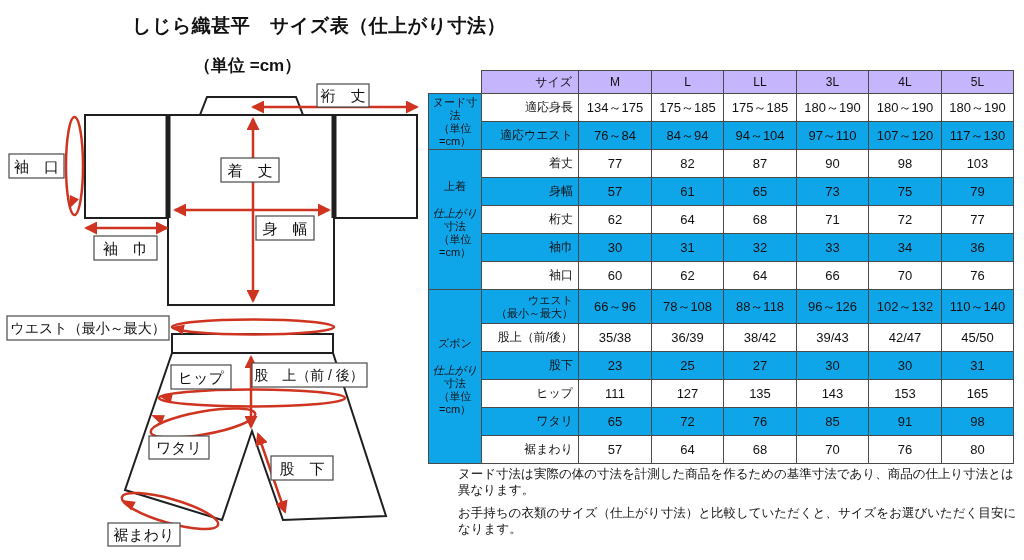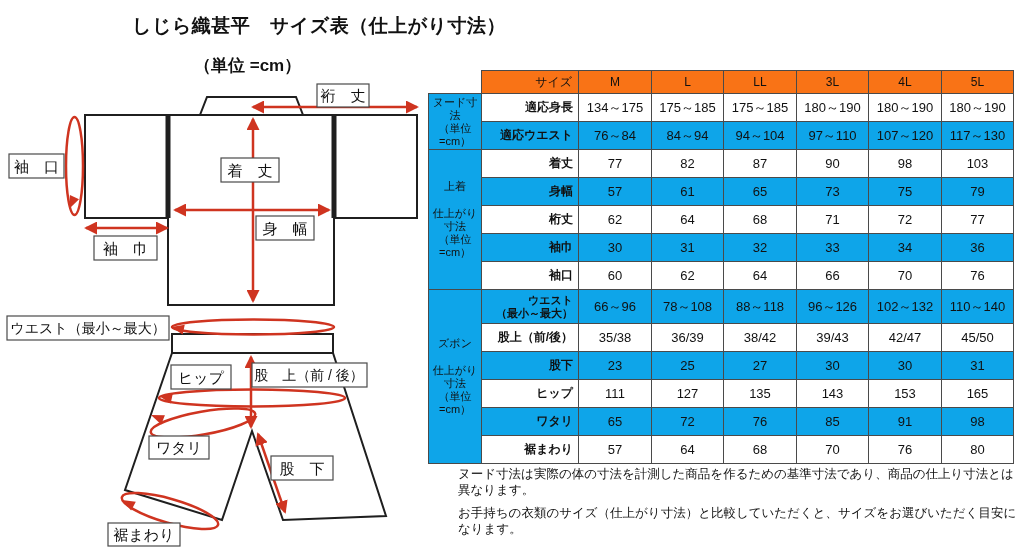--- a/index.html
+++ b/index.html
@@ -15,25 +15,25 @@
   .slbl { font-family:"Liberation Sans", sans-serif; font-size:15px; fill:#111; text-anchor:middle; }
   .slbl.small { font-size:14px; }
 
   
   table.size-table { position:absolute; left:428px; top:70px; border-collapse:collapse;
                      table-layout:fixed; width:585px; }
   .size-table td, .size-table th { border:1px solid #4a4a4a; padding:0; font-weight:400;
                                    overflow:hidden; }
   tr.rh { height:23px; } tr.r { height:28px; } tr.rw { height:34px; }
   .corner { border:none !important; background:#fff; }
-  th.sizeh { background:#f97316; font-size:12px; text-align:center; }
+  th.sizeh { background:#c4b5fd; font-size:12px; text-align:center; }
   th.sizeh.lblcell { text-align:right; padding-right:6px; }
   th.group { background:#0ea5e9; font-size:11px; text-align:center; vertical-align:middle; line-height:13px; }
-  th.group .gap { margin-top:14px; }
-  th.rowlbl { font-size:12px; text-align:right; padding-right:5px; vertical-align:middle; line-height:13px;font-weight:bold; }
+  th.group .gap { margin-top:14px;font-style:italic; }
+  th.rowlbl { font-size:12px; text-align:right; padding-right:5px; vertical-align:middle; line-height:13px; }
   th.rowlbl.two { font-size:11px; }
   td.val { font-size:13px; text-align:center; vertical-align:middle; }
   tr.alt td.val, tr.alt th.rowlbl { background:#0ea5e9; }
   tr.wht td.val, tr.wht th.rowlbl { background:#ffffff; }
 
   
   .notes { position:absolute; left:458px; top:464px; width:560px; font-size:12.5px; line-height:15.5px; color:#111; }
   .note.n3 { margin-top:3px; }
   .note.n5 { margin-top:8px; }
 </style>

